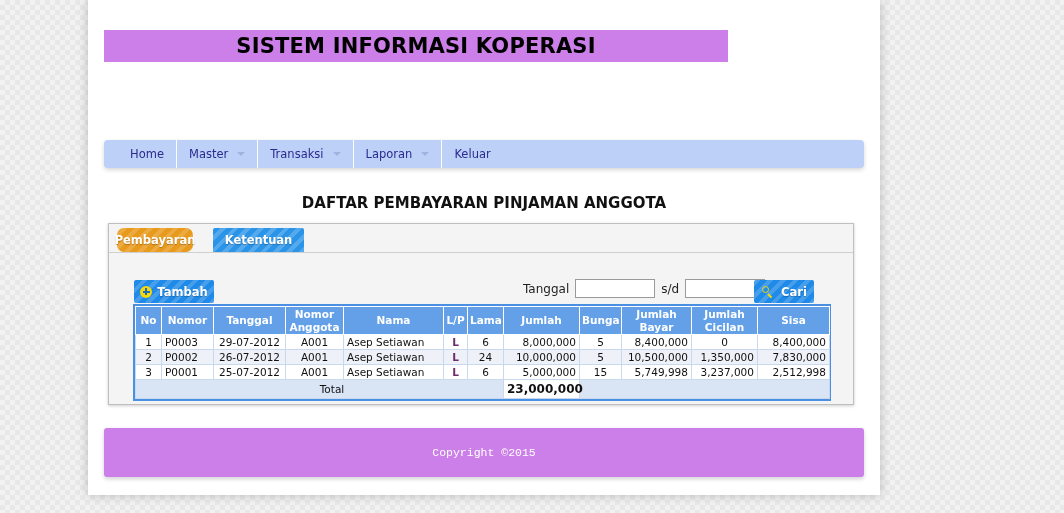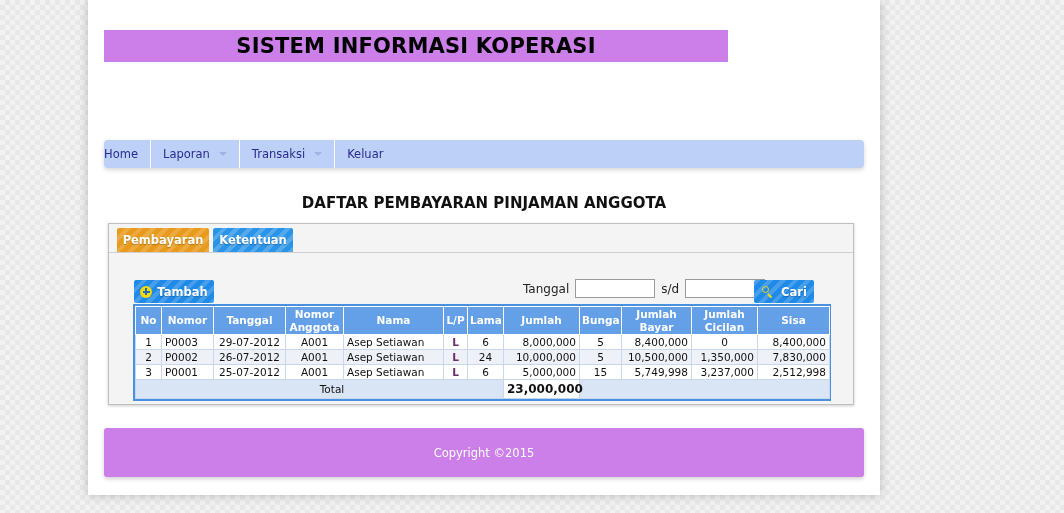--- a/index.html
+++ b/index.html
@@ -75,21 +75,21 @@
     position: relative;
     display: flex;
     align-items: center;
     padding: 0 12px;
     font-size: 11.5px;
     color: #2b2b8f;
     border-right: 1px solid #ffffff;
     white-space: nowrap;
     cursor: pointer;
   }
-  .nav-item.first { padding-left: 0; }
+  .nav-item.first { padding-left: 26px; }
   .nav-item.last { border-right: none; }
   .caret {
     display: inline-block;
     margin-left: 9px;
     width: 0;
     height: 0;
     border-left: 4px solid transparent;
     border-right: 4px solid transparent;
     border-top: 4px solid #9fb3e0;
   }
@@ -137,33 +137,34 @@
     font-size: 11.5px;
     font-weight: bold;
     color: #ffffff;
     cursor: pointer;
     text-shadow: 0 1px 1px rgba(0,0,0,0.25);
     border-top-left-radius: 2px;
     border-top-right-radius: 2px;
   }
   .tab.active {
     left: 8px;
-    width: 92px;
+    width: 76px;
     background-color: #e89a1c;
     background-image: repeating-linear-gradient(
       -45deg,
       rgba(255,255,255,0.16) 0px,
       rgba(255,255,255,0.16) 4px,
       rgba(255,255,255,0) 4px,
       rgba(255,255,255,0) 9px
     );
+    border-radius: 7px;
   }
   .tab.inactive {
     left: 104px;
-    width: 80px;
+    width: 91px;
     background-color: #2a94e8;
     background-image: repeating-linear-gradient(
       -45deg,
       rgba(255,255,255,0.20) 0px,
       rgba(255,255,255,0.20) 4px,
       rgba(255,255,255,0) 4px,
       rgba(255,255,255,0) 9px
     );
   }
 
@@ -319,20 +320,21 @@
     left: 0;
     top: 428px;
     width: 760px;
     height: 49px;
     background: #cc7fe8;
     border-radius: 3px;
     display: flex;
     align-items: center;
     justify-content: center;
     box-shadow: 0 2px 4px rgba(0,0,0,0.18);
+    font-family: Liberation Mono, monospace;
   }
   .footer-text {
     font-size: 11.5px;
     color: #ffffff;
   }
 </style>
 </head>
 <body>
 
 <div class="page-wrap">
@@ -340,25 +342,29 @@
 
     <div class="banner">
       <div class="banner-title">SISTEM INFORMASI KOPERASI</div>
     </div>
 
     <div class="navbar">
       <div class="nav-item first">
         <span>Home</span>
       </div>
       <div class="nav-item">
-        <span>Laporan</span>
+        <span>Master</span>
         <span class="caret"></span>
       </div>
       <div class="nav-item">
         <span>Transaksi</span>
+        <span class="caret"></span>
+      </div>
+      <div class="nav-item">
+        <span>Laporan</span>
         <span class="caret"></span>
       </div>
       <div class="nav-item last">
         <span>Keluar</span>
       </div>
     </div>
 
     <div class="page-heading">DAFTAR PEMBAYARAN PINJAMAN ANGGOTA</div>
 
     <div class="panel">

